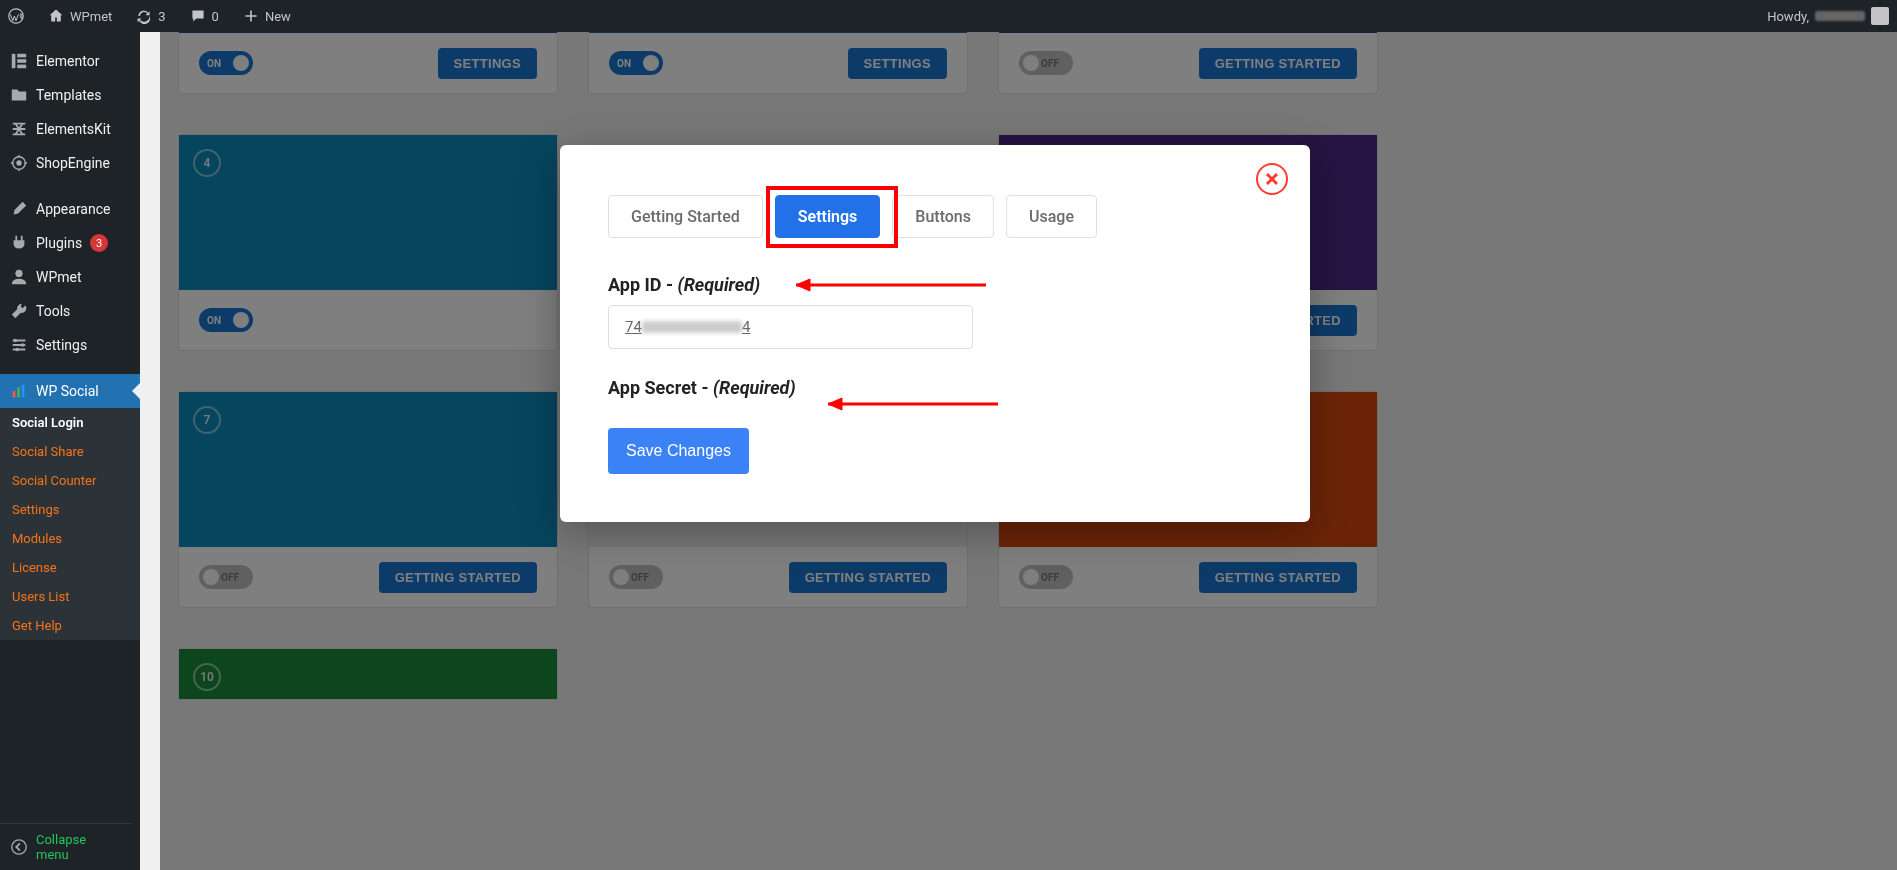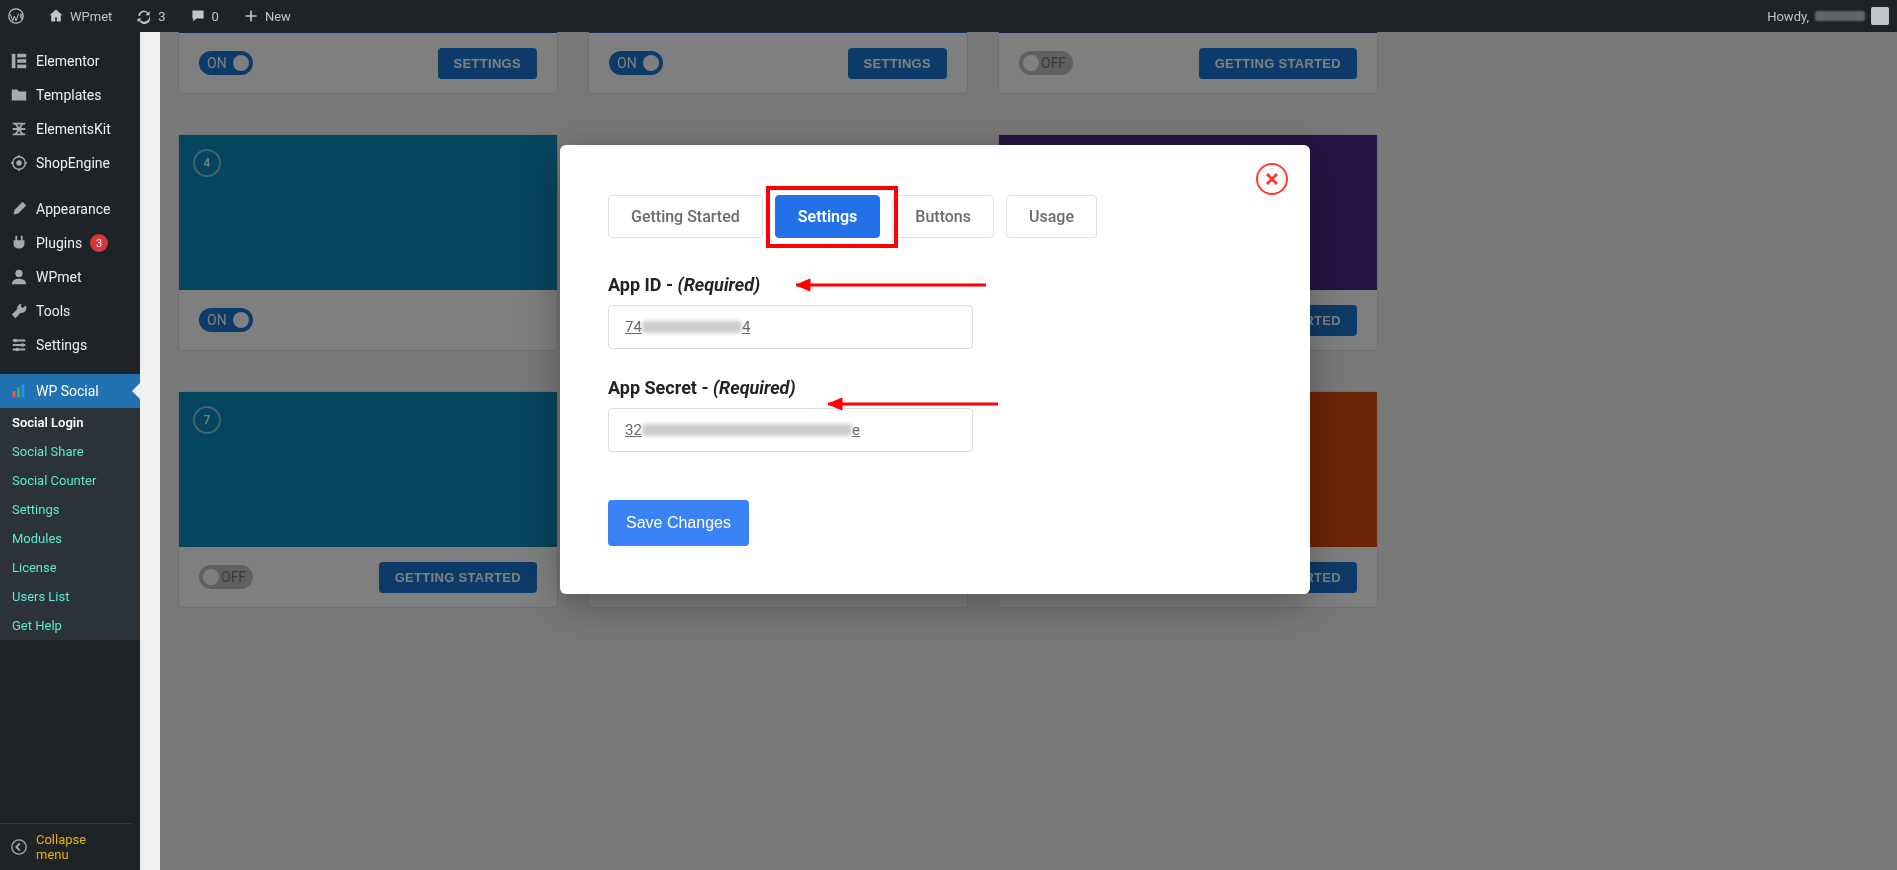--- a/index.html
+++ b/index.html
@@ -15,39 +15,39 @@
 
 
 .sidebar { position: absolute; top: 32px; left: 0; width: 140px; height: calc(100% - 32px); background: #1d2327; color: #f0f0f1; font-size: 14px; }
 .sidebar .menu-item { display: flex; align-items: center; gap: 8px; padding: 8px 10px; cursor: pointer; color: #f0f0f1; }
 .sidebar .menu-item svg { width: 18px; height: 18px; fill: #a7aaad; flex-shrink:0; }
 .sidebar .sep { height: 12px; }
 .sidebar .menu-item.active { background: #2271b1; color: #fff; position: relative; }
 .sidebar .menu-item.active svg { fill: #fff; }
 .sidebar .menu-item.active::after { content: ""; position: absolute; right: -0px; top: 50%; transform: translateY(-50%); border: 8px solid transparent; border-right-color: #f0f0f1; }
 .sidebar .sub { background: #2c3338; }
-.sidebar .sub .sub-item { padding: 7px 12px; font-size: 13px; color: #5eead4; cursor: pointer; }
+.sidebar .sub .sub-item { padding: 7px 12px; font-size: 13px; color: #f97316; cursor: pointer; }
 .sidebar .sub .sub-item.current { color: #fff; font-weight: 600; }
 .sidebar .badge { display:inline-flex; align-items:center; justify-content:center; min-width:18px; height:18px; background:#d63638; color:#fff; border-radius:9px; font-size:11px; padding:0 5px; }
-.sidebar .collapse { position:absolute; bottom:0; left:0; right:8px; padding:8px 10px; display:flex; align-items:center; gap:8px; color:#eab308; cursor:pointer; border-top:1px solid #32373c; font-size:13px; }
+.sidebar .collapse { position:absolute; bottom:0; left:0; right:8px; padding:8px 10px; display:flex; align-items:center; gap:8px; color:#22c55e; cursor:pointer; border-top:1px solid #32373c; font-size:13px; }
 .sidebar .collapse svg { width:18px; height:18px; fill:#a7aaad; }
 
 
 .main { position: absolute; top: 32px; left: 160px; right: 0; bottom: 0; padding: 0 18px; overflow: hidden; }
 .card-grid { display: flex; gap: 30px; flex-wrap: wrap; padding-top: 0; margin-top: -30px; }
 .card-col { width: 380px; }
 .card { border: 1px solid #e0e0e0; border-radius: 4px; background: #fff; margin-bottom: 40px; }
 .card-banner { height: 155px; display:flex; flex-direction:column; align-items:center; justify-content:center; color:#fff; position:relative; }
 .card-banner .numcircle { position:absolute; top:14px; left:14px; width:28px; height:28px; border:2px solid rgba(255,255,255,0.5); border-radius:50%; display:flex; align-items:center; justify-content:center; font-size:12px; font-weight:600; color:rgba(255,255,255,0.9); }
 .card-banner svg { width:44px; height:44px; fill:#fff; margin-bottom:6px; }
 .card-banner .title { font-size:24px; font-weight:600; }
 .card-footer { height: 60px; display:flex; align-items:center; justify-content:space-between; padding: 0 20px; }
 .toggle { width:54px; height:24px; border-radius:12px; background:#1976d2; position:relative; cursor:pointer; display:flex; align-items:center; }
 .toggle .knob { width:16px; height:16px; background:#fff; border-radius:50%; position:absolute; right:4px; }
-.toggle .lbl { color:#fff; font-size:14px; font-weight:400; margin-left:8px; }
+.toggle .lbl { color:#fff; font-size:10px; font-weight:700; margin-left:8px; }
 .toggle.off { background:#c0c0c0; }
 .toggle.off .knob { left:4px; right:auto; }
 .toggle.off .lbl { margin-left:22px; color:#777; }
 .btn { background:#1976d2; color:#fff; border:none; border-radius:4px; padding:8px 16px; font-size:13px; font-weight:600; cursor:pointer; letter-spacing:0.3px; }
 
 .c-blue1 { background:#1e4b9b; }
 .c-blue2 { background:#2063b8; }
 .c-purple { background:#4c2889; }
 .c-cyan { background:#0d8abc; }
 .c-orange { background:#d9480f; }
@@ -247,20 +247,25 @@
             <span class="numcircle">7</span>
           </div>
         <div class="card-footer">
           <div class="toggle off">
               <span class="knob"></span>
               <span class="lbl">OFF</span>
             </div>
           <button class="btn">GETTING STARTED</button>
         </div>
       </div>
+      <div class="card">
+        <div class="card-banner c-green" style="height:50px">
+            <span class="numcircle">10</span>
+          </div>
+      </div>
     </div>
 
     <div class="card-col">
       <div class="card">
         <div class="card-banner c-blue2" style="height:30px"></div>
         <div class="card-footer">
           <div class="toggle">
               <span class="lbl">ON</span>
               <span class="knob"></span>
             </div>
@@ -355,25 +360,20 @@
   <div class="highlight-box" style="top:41px; left:206px; width:132px; height:62px;"></div>
 
   <div class="field-label"><span>App ID - </span><span class="req">(Required)</span></div>
   <div class="field-input">
     <span>74</span>
       <span class="blur" style="width:100px"></span>
       <span>4</span>
   </div>
 
   <div class="field-label"><span>App Secret - </span><span class="req">(Required)</span></div>
-  <div class="field-input">
-    <span>32</span>
-      <span class="blur" style="width:210px"></span>
-      <span>e</span>
-  </div>
 
   <button class="savebtn">Save Changes</button>
 
   
   <div class="red-arrow" style="top:130px; left:216px;">
     <svg width="220" height="20">
         <line x1="20" y1="10" x2="210" y2="10" stroke-width="3"></line>
         <polygon points="20,10 34,4 34,16"></polygon>
       </svg>
   </div>

